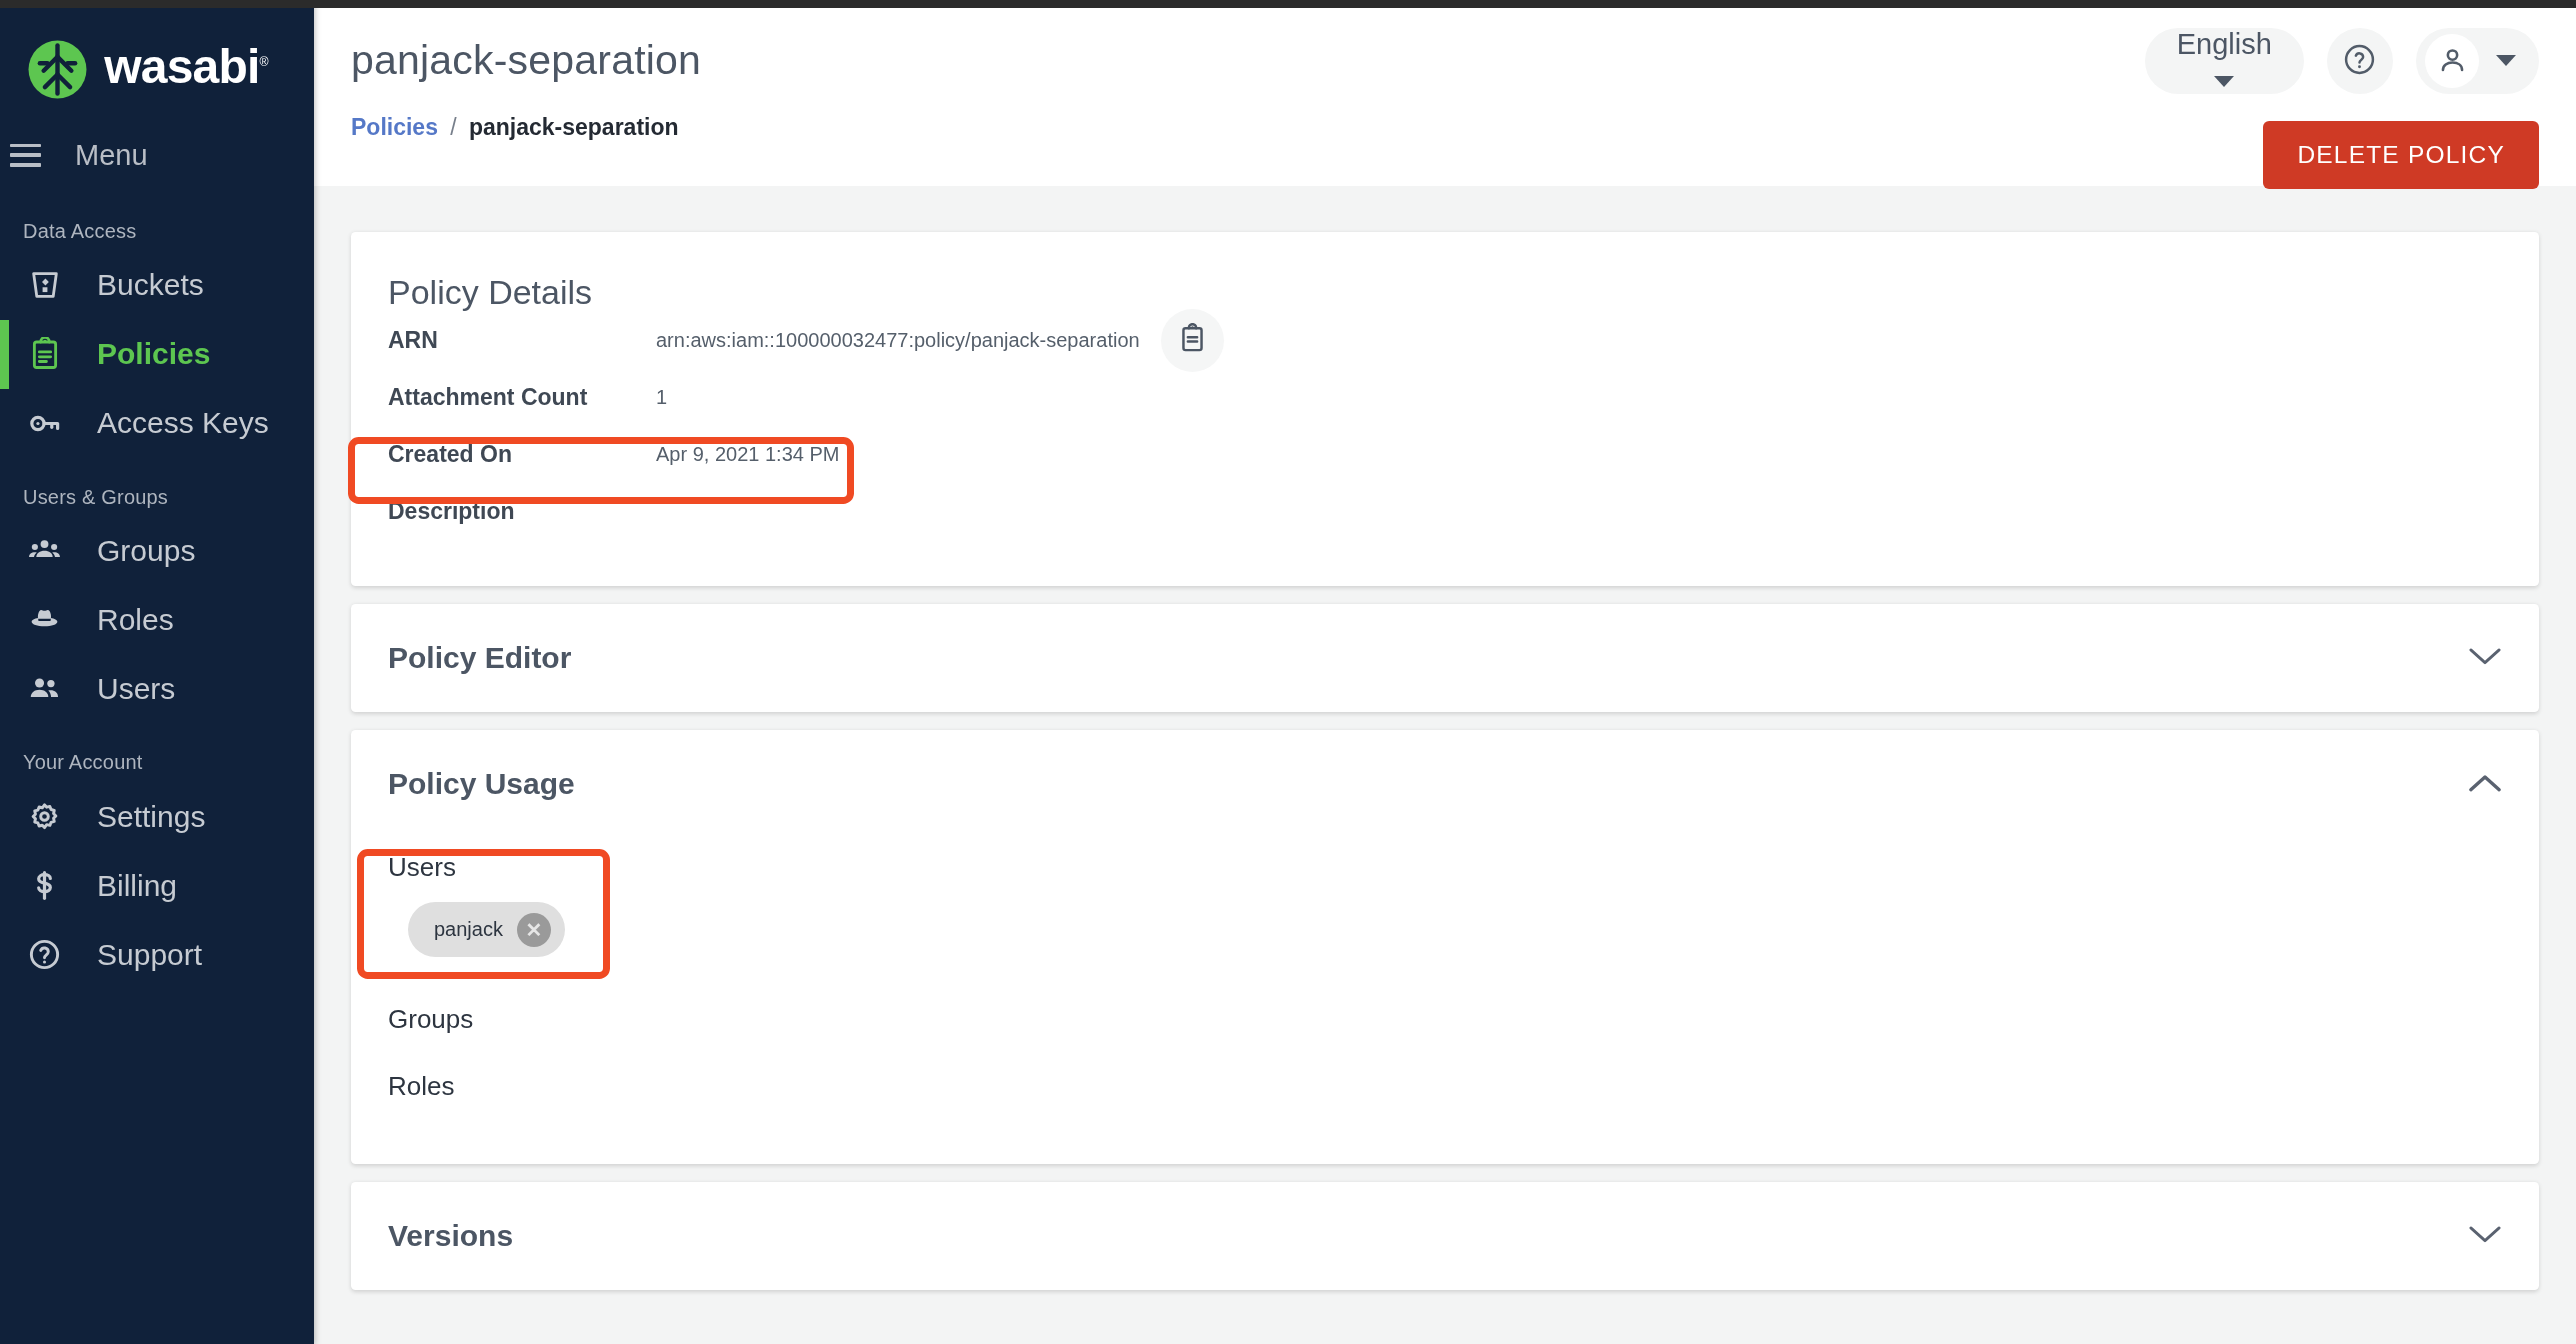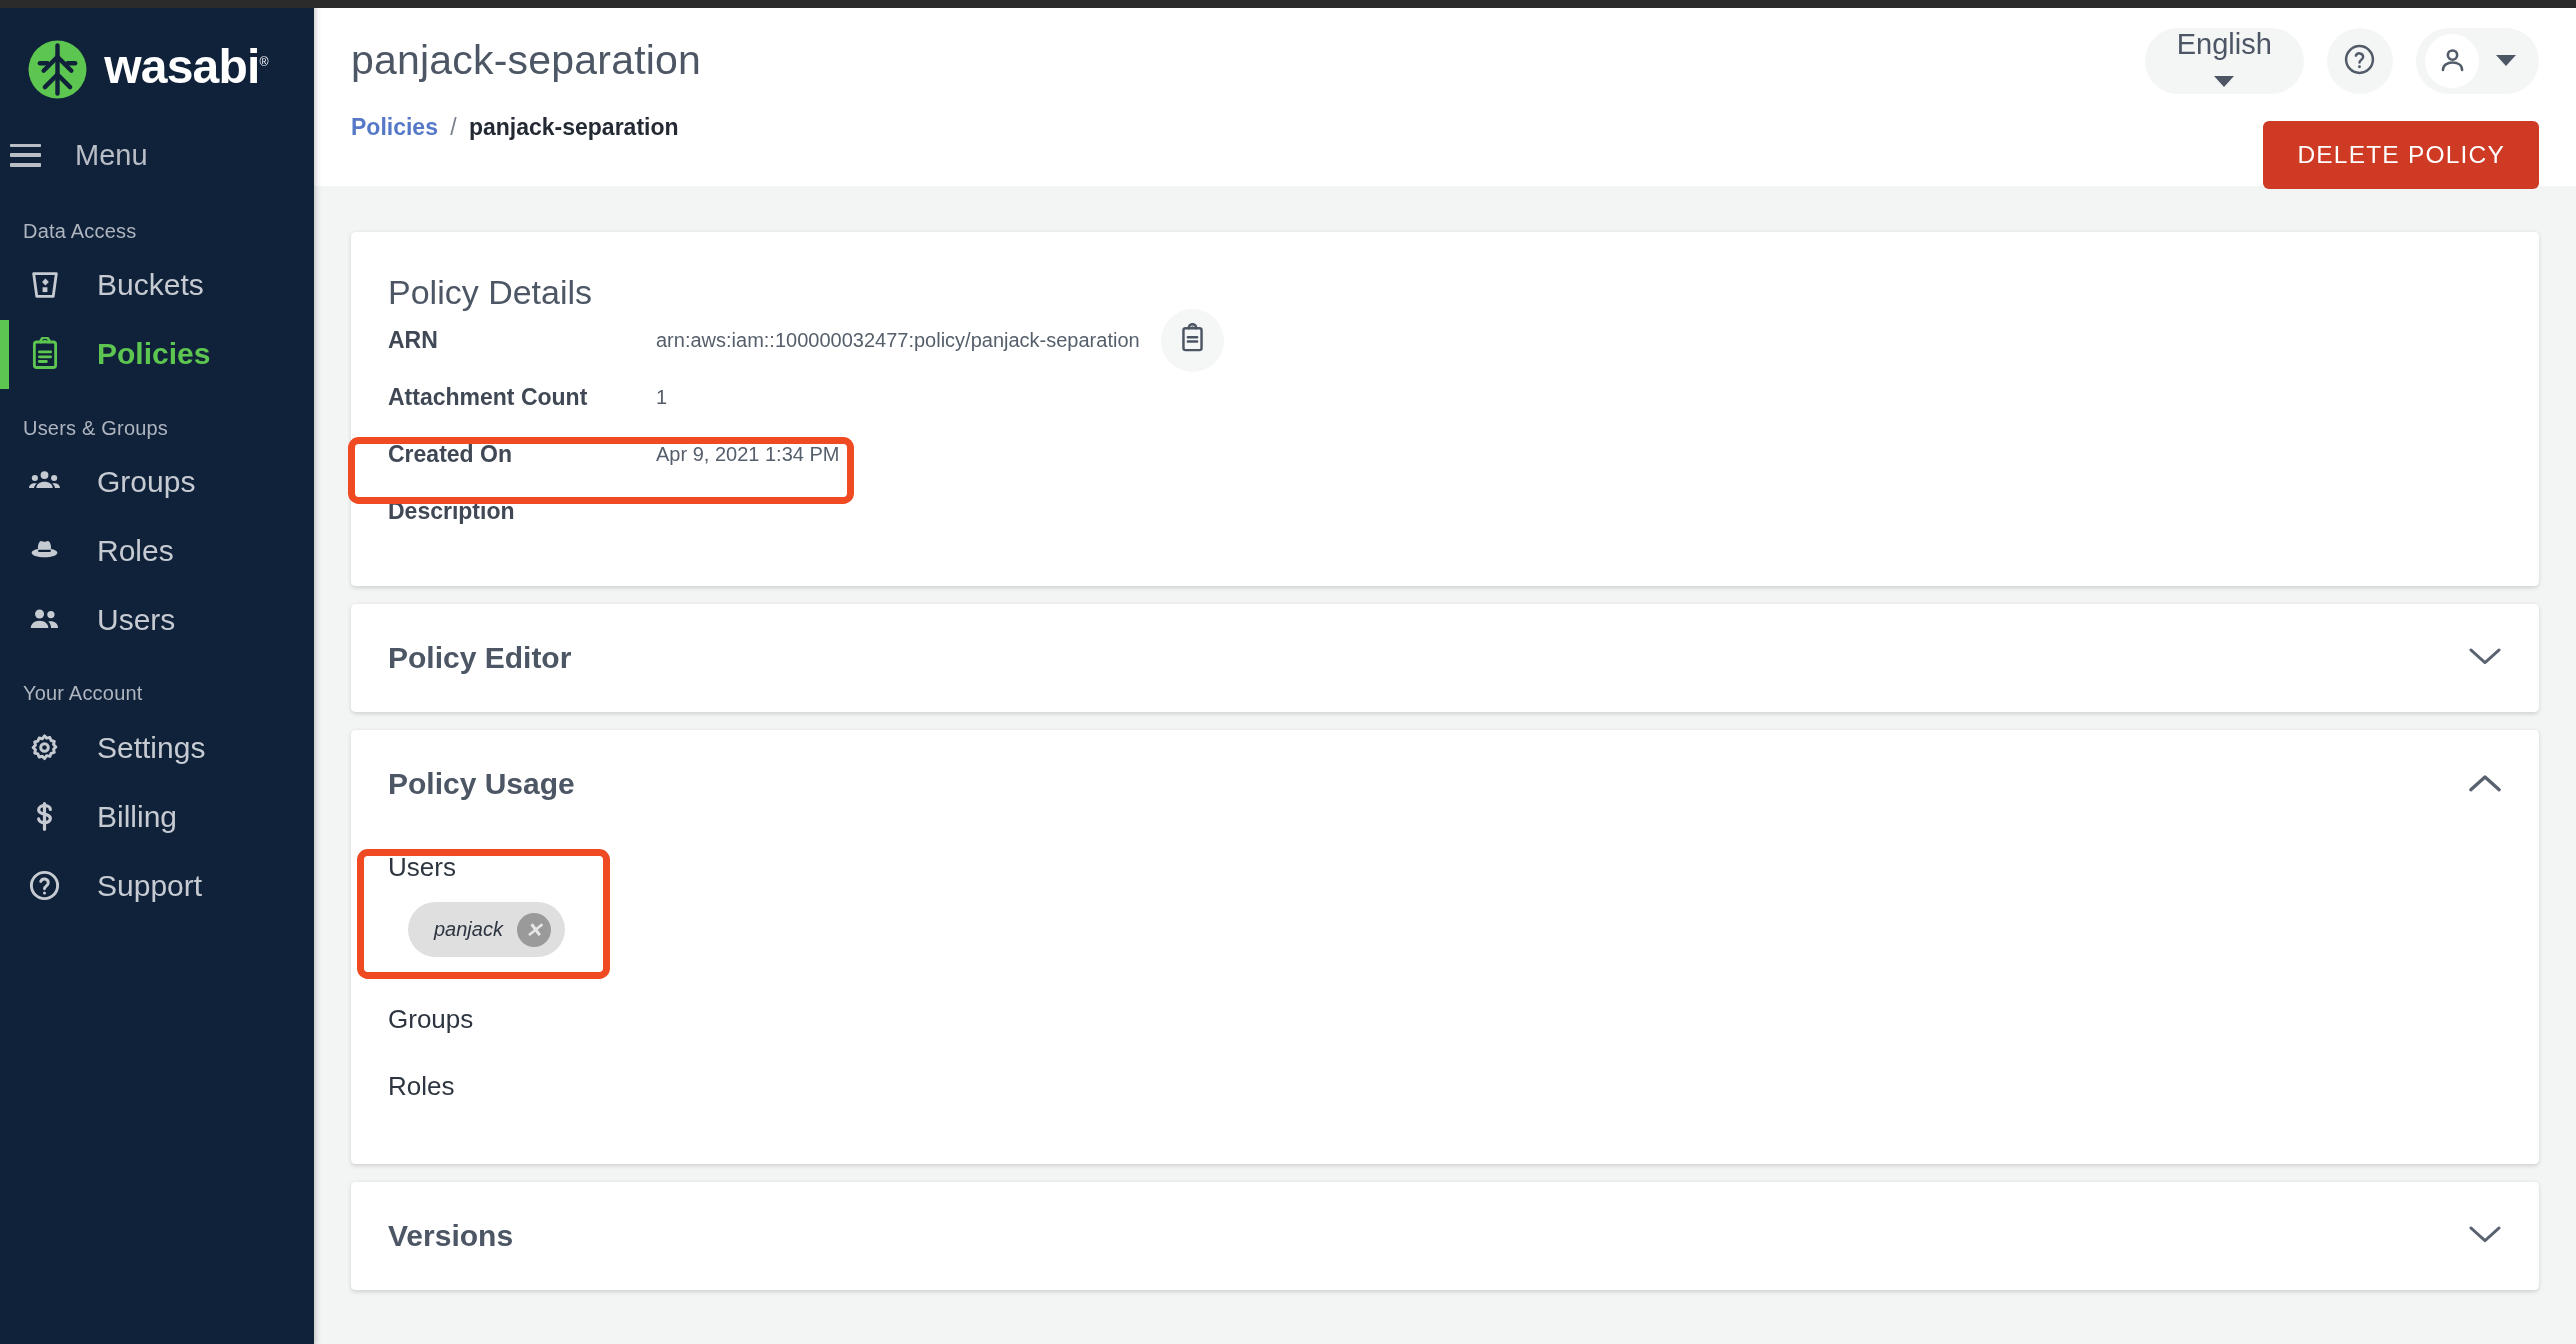--- a/index.html
+++ b/index.html
@@ -159,21 +159,21 @@
   }
   .accordion-title { font-size: 30px; color: #4c5664; font-weight: 700; }
   .chev { width: 34px; height: 21.5px; }
 
   .usage-body { padding: 0 37px 43px 37px; }
   .usage-group { margin-bottom: 7.7px; }
   .usage-group-label {
     font-size: 26px; color: #2d3540; font-weight: 400;
     padding: 14px 0 14px 0;
   }
-  .chip-wrap { padding: 4.6px 0 20px 20px; font-style: italic; }
+  .chip-wrap { padding: 4.6px 0 20px 20px; }
   .chip {
     display: inline-flex; align-items: center; gap: 14px;
     background: #dfdfdf; border-radius: 153px;
     padding: 10.7px 14px 10.7px 26px;
   }
   .chip-text { font-size: 20px; color: #2d3540; }
   .chip-x {
     width: 34px; height: 34px; border-radius: 50%;
     background: #9a9a9a; display: flex;
     align-items: center; justify-content: center;
@@ -246,20 +246,31 @@
         <svg viewBox="0 0 24 24" width="34" height="34" fill="none" stroke="#5dc650" stroke-width="2" stroke-linejoin="round" stroke-linecap="round">
           <rect x="4.5" y="3.5" width="15" height="18" rx="1.6"></rect>
           <path d="M9 3.5 v-0.2 a3 3 0 0 1 6 0 v0.2"></path>
           <circle cx="12" cy="3" r="1.1" fill="#5dc650" stroke="none"></circle>
           <path d="M8 10.5 h8 M8 14 h8 M8 17.3 h5"></path>
         </svg>
       </span>
       <span class="nav-label">Policies</span>
     </div>
 
+    <div class="nav-item">
+      <span class="nav-ico">
+        <svg viewBox="0 0 24 24" width="35" height="35" fill="none" stroke="#c6cbd2" stroke-width="2.2" stroke-linecap="round" stroke-linejoin="round">
+          <circle cx="7.5" cy="12" r="4.2"></circle>
+          <circle cx="7.5" cy="12" r="1.1" fill="#c6cbd2" stroke="none"></circle>
+          <path d="M11.7 12 H21 v3.4"></path>
+          <path d="M17 12 v2.6"></path>
+        </svg>
+      </span>
+      <span class="nav-label">Access Keys</span>
+    </div>
 
     <div class="nav-section-title">Users &amp; Groups</div>
 
     <div class="nav-item">
       <span class="nav-ico">
         <svg viewBox="0 0 24 24" width="35" height="35" fill="#c6cbd2">
           <circle cx="12" cy="7.6" r="2.7"></circle>
           <circle cx="5.4" cy="9.6" r="2.1"></circle>
           <circle cx="18.6" cy="9.6" r="2.1"></circle>
           <path d="M6.4 16.4c0-2.5 2.5-4.2 5.6-4.2s5.6 1.7 5.6 4.2z"></path>

